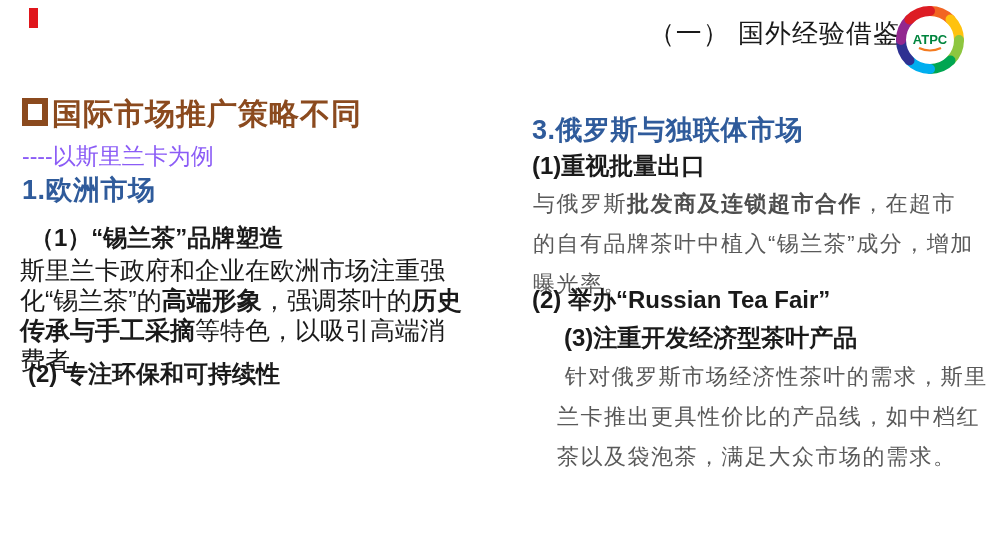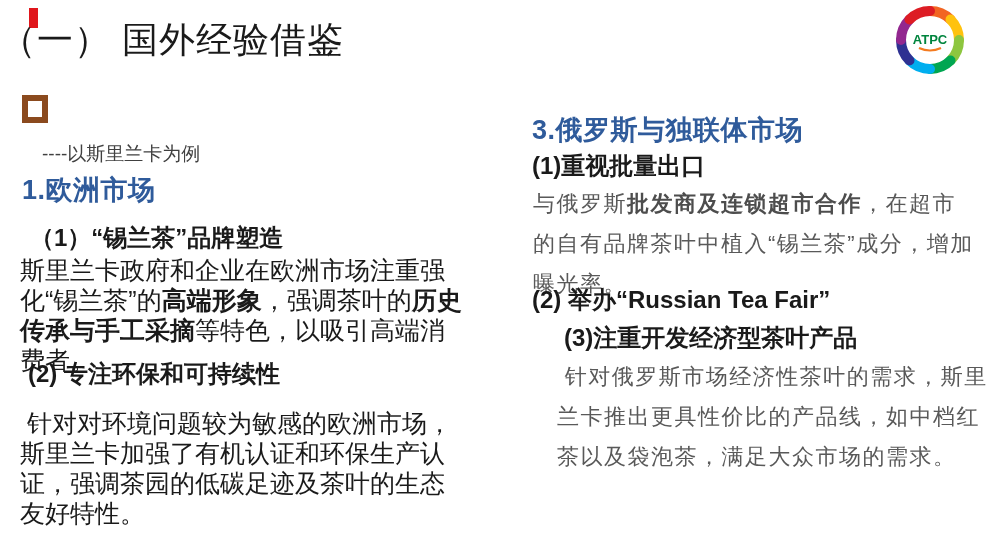--- a/index.html
+++ b/index.html
@@ -2,30 +2,30 @@
 <html style="--accent_red: #e0161c; --accent_brown: #8b4a1e; --accent_blue: #2f5b9b; --body_gray: #595959;"><head>
 <meta charset="utf-8">
 <style>
   html,body{margin:0;padding:0;background:#ffffff;}
   .slide{
     position:relative;width:989px;height:556px;background:#ffffff;overflow:hidden;
     font-family:"Liberation Sans","DejaVu Sans",sans-serif;color:#1a1a1a;
   }
   .red-bar{position:absolute;left:29px;top:8px;width:9px;height:20px;background:var(--accent_red,#e0161c);}
   .title{
-    position:absolute;left:0;top:16px;width:900px;text-align:left;
-    font-size:36px;font-weight:400;color:#1a1a1a;letter-spacing:1px;
+    position:absolute;left:0;top:16px;width:900px;text-align:right;
+    font-size:26px;font-weight:400;color:#1a1a1a;letter-spacing:1px;
   }
   .logo{position:absolute;left:896px;top:6px;width:68px;height:68px;}
 
   .block{position:absolute;}
   .h-brown{font-size:30px;font-weight:700;color:var(--accent_brown,#8b4a1e);letter-spacing:1px;}
   .sq{display:inline-block;width:14px;height:16px;border:6px solid var(--accent_brown,#8b4a1e);
       margin-right:4px;vertical-align:-2px;background:#fff;}
-  .sub-note{font-size:19px;color:#404040;margin-left:20px;}
+  .sub-note{font-size:23px;color:#8b5cf6;}
   .h-blue{font-size:27px;font-weight:700;color:var(--accent_blue,#2f5b9b);letter-spacing:0.5px;}
   .sub-title{font-size:24px;font-weight:700;color:#1a1a1a;}
   .para{font-size:25px;line-height:30px;color:#1a1a1a;white-space:pre-wrap;width:444px;}
   .para.r{font-size:22px;line-height:40px;letter-spacing:1.5px;color:var(--body_gray,#595959);width:442px;}
   .b{font-weight:700;}
   .para.r .b{color:#4d4d4d;}
 </style>
 </head>
 <body>
 
@@ -45,34 +45,33 @@
       <path d="M34 5 A29 29 0 0 1 54.5 13.5" transform="rotate(225,34,34)" stroke="#2e3192"></path>
       <path d="M34 5 A29 29 0 0 1 54.5 13.5" transform="rotate(270,34,34)" stroke="#92278f"></path>
       <path d="M34 5 A29 29 0 0 1 54.5 13.5" transform="rotate(315,34,34)" stroke="#dd1c24"></path>
     </g>
     <circle cx="34" cy="34" r="18" fill="#ffffff"></circle>
     <text x="34" y="38" text-anchor="middle" font-size="13" font-weight="bold" font-family="Liberation Sans, DejaVu Sans, sans-serif" fill="#00843d">ATPC</text>
     <path d="M23 42 Q34 47 45 42" stroke="#f47b20" stroke-width="2.2" fill="none"></path>
   </svg>
 
   <div class="block h-brown" style="left:22px;top:94px;">
-    <span class="sq"></span>
+    <span class="sq"></span><span>国际市场推广策略不同</span>
   </div>
 
   <div class="block sub-note" style="left:22px;top:141px;">----以斯里兰卡为例</div>
 
   <div class="block h-blue" style="left:22px;top:172px;">1.欧洲市场</div>
 
   <div class="block sub-title" style="left:30px;top:222px;">（1）“锡兰茶”品牌塑造</div>
 
   <div class="block para" style="left:20px;top:255px;"><span>斯里兰卡政府和企业在欧洲市场注重强化“锡兰茶”的</span><span class="b">高端形象</span><span>，强调茶叶的</span><span class="b">历史传承与手工采摘</span><span>等特色，以吸引高端消费者。</span></div>
 
   <div class="block sub-title" style="left:28px;top:358px;">(2) 专注环保和可持续性</div>
 
-  <div class="block para" style="left:20px;top:408px;"> 针对对环境问题较为敏感的欧洲市场，斯里兰卡加强了有机认证和环保生产认证，强调茶园的低碳足迹及茶叶的生态友好特性。</div>
 
   <div class="block h-blue" style="left:532px;top:112px;">3.俄罗斯与独联体市场</div>
 
   <div class="block sub-title" style="left:532px;top:150px;">(1)重视批量出口</div>
 
   <div class="block para r" style="left:533px;top:184px;"><span>与俄罗斯</span><span class="b">批发商及连锁超市合作</span><span>，在超市的自有品牌茶叶中植入“锡兰茶”成分，增加曝光率。</span></div>
 
   <div class="block sub-title" style="left:532px;top:284px;">(2) 举办“Russian Tea Fair”</div>
 
   <div class="block sub-title" style="left:532px;top:322px;margin-left:32px;">(3)注重开发经济型茶叶产品</div>

